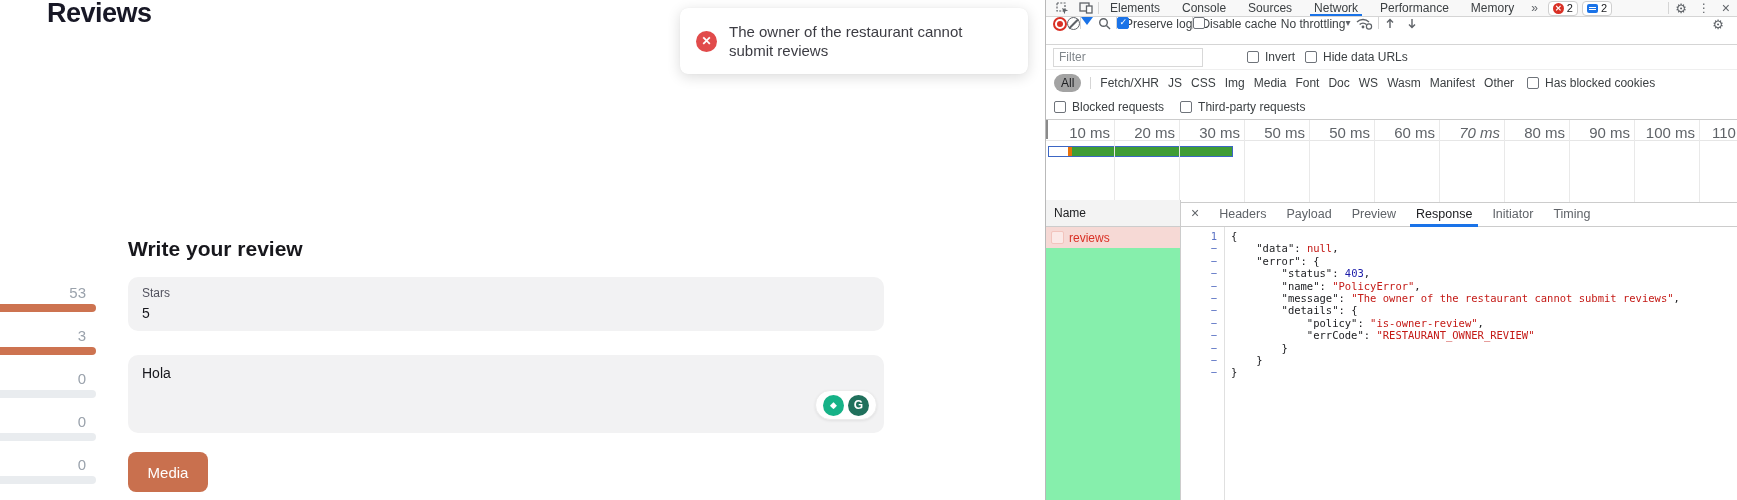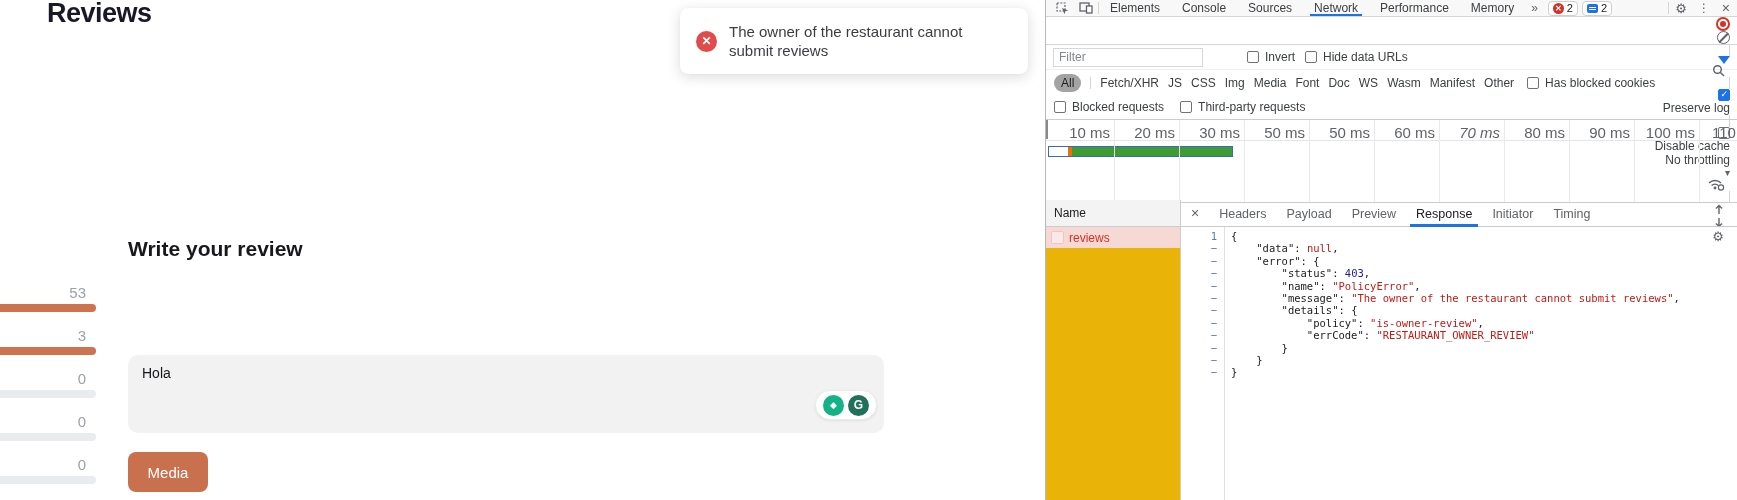--- a/index.html
+++ b/index.html
@@ -55,22 +55,22 @@
   .badge{display:flex;align-items:center;gap:3px;border:1px solid #cfcfcf;border-radius:4px;
          padding:0 4px;height:13px;font-size:11px;background:#fff;margin-left:4px;color:#202124;}
   .badge-err-ic{width:11px;height:11px;border-radius:50%;background:#d93025;color:#fff;font-size:8px;
                 display:flex;align-items:center;justify-content:center;font-weight:bold;}
   .badge-msg-ic{width:11px;height:9px;background:#1a73e8;border-radius:2px;position:relative;}
   .badge-msg-ic::after{content:"";position:absolute;left:2px;top:3px;width:7px;height:1px;background:#fff;box-shadow:0 2px 0 #fff;}
   .gear{font-size:13px;color:#5f6368;padding:0 6px;}
   .kebab{font-size:12px;color:#5f6368;padding:0 5px;}
   .xclose{font-size:14px;color:#5f6368;padding:0 7px;}
 
-  .dt-toolbar{height:27px;display:flex;align-items:flex-end;border-bottom:1px solid #d5d5d5;
-              padding:0 7px;gap:0;flex-direction:column;}
+  .dt-toolbar{height:27px;display:flex;align-items:flex-start;border-bottom:1px solid #d5d5d5;
+              padding:0 7px;gap:0;}
   .rec{width:10px;height:10px;border:2px solid #d93025;border-radius:50%;position:relative;flex:none;}
   .rec::after{content:"";position:absolute;inset:2px;background:#d93025;border-radius:50%;}
   .clear-ic{width:11px;height:11px;border:1.5px solid #5f6368;border-radius:50%;position:relative;flex:none;}
   .clear-ic::after{content:"";position:absolute;left:-1px;top:4.5px;width:13px;height:1.5px;
                    background:#5f6368;transform:rotate(-45deg);}
   .funnel{width:0;height:0;border-left:6px solid transparent;border-right:6px solid transparent;
           border-top:8px solid #1a73e8;flex:none;}
   .cb{width:12px;height:12px;border:1px solid #6e737a;border-radius:2px;background:#fff;
       box-sizing:border-box;position:relative;flex:none;}
   .cb.checked{background:#1a73e8;border-color:#1a73e8;}
@@ -95,21 +95,21 @@
                overflow:hidden;box-sizing:border-box;}
   .tl-labelstrip{position:absolute;left:0;right:0;top:0;height:20px;border-bottom:1px solid #e6e6e6;}
   .tl-grid{position:absolute;top:0;bottom:0;width:1px;background:#e9e9e9;}
   .tl-label{position:absolute;top:4px;font-size:15px;color:#5f6368;transform:translateX(-100%);
             padding-right:4px;white-space:nowrap;}
   .tl-origin{position:absolute;left:0;top:0;width:2px;height:19px;background:#8a8a8a;}
   .tl-bar{position:absolute;left:2px;top:26px;height:9px;display:flex;border:1px solid #3c66c4;}
   .tl-seg{height:100%;flex:none;}
 
   .dt-main{position:absolute;top:200px;left:0;right:0;bottom:0;display:flex;}
-  .names-col{width:135px;border-right:1px solid #ccc;box-sizing:border-box;background:#eab308;flex:none;}
+  .names-col{width:135px;border-right:1px solid #ccc;box-sizing:border-box;background:#86efac;flex:none;}
   .names-header{height:27px;background:#f3f3f3;border-bottom:1px solid #ccc;display:flex;
                 align-items:center;padding-left:8px;font-size:12px;color:#202124;box-sizing:border-box;}
   .req-row{height:21px;background:#f6d9d5;color:#d93025;font-size:12px;display:flex;
            align-items:center;padding-left:5px;gap:5px;}
   .req-icon{width:11px;height:11px;background:#fbe9e7;border:1px solid #f2c4bd;border-radius:2px;flex:none;}
 
   .detail-col{flex:1;display:flex;flex-direction:column;min-width:0;}
   .detail-tabs{height:27px;border-bottom:1px solid #ccc;display:flex;align-items:center;
                box-sizing:border-box;flex:none;}
   .dclose{padding:0 10px;color:#5f6368;font-size:14px;}
@@ -145,20 +145,24 @@
       <div class="stat-label" style="top: 370px;">0</div>
       <div class="stat-bar empty" style="top: 390px;"></div>
       <div class="stat-label" style="top: 413px;">0</div>
       <div class="stat-bar empty" style="top: 433px;"></div>
       <div class="stat-label" style="top: 456px;">0</div>
       <div class="stat-bar empty" style="top: 476px;"></div>
     </div>
 
   <div class="form-heading">Write your review</div>
 
+  <div class="field-box stars-box">
+    <div class="field-lbl">Stars</div>
+    <div class="field-val">5</div>
+  </div>
 
   <div class="field-box review-box">
     <div class="field-val">Hola</div>
     <div class="grammarly">
       <div class="g-bulb">◆</div>
       <div class="g-logo">G</div>
     </div>
   </div>
 
   <button class="send-btn">Media</button>

